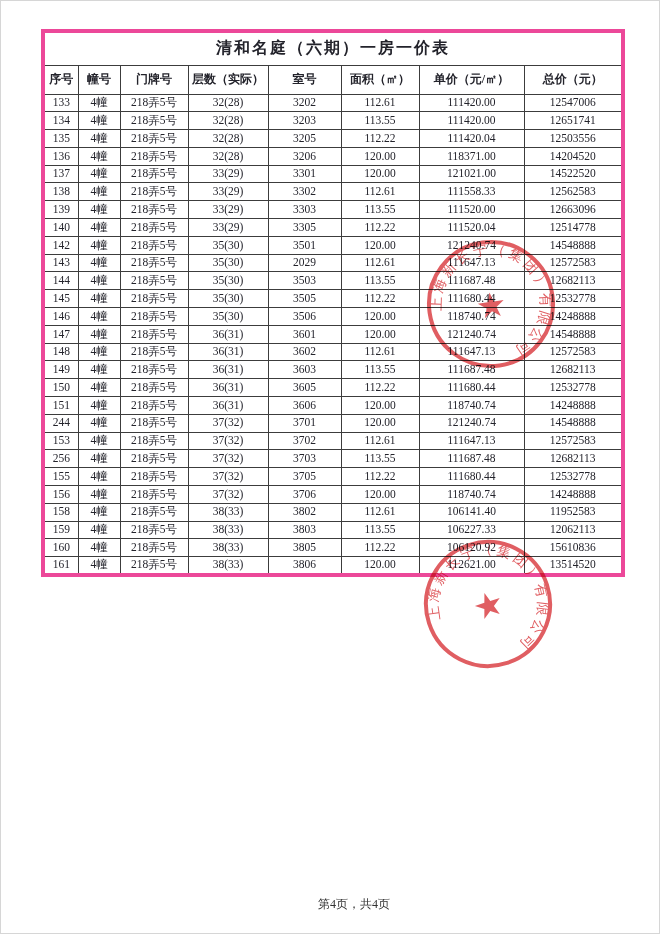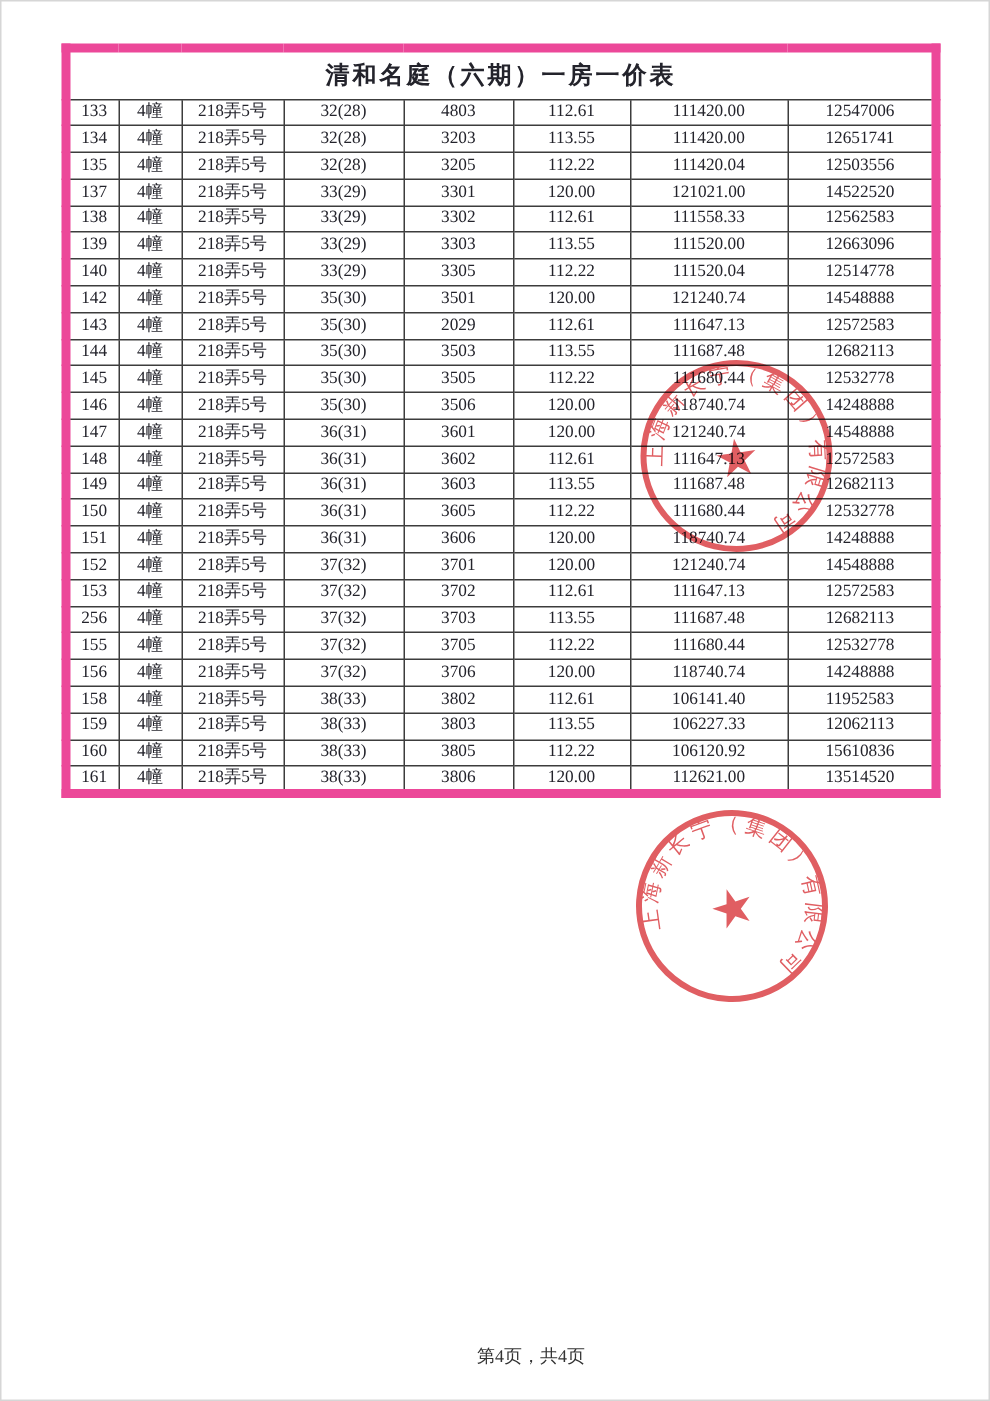--- a/index.html
+++ b/index.html
@@ -5,21 +5,21 @@
   * { box-sizing: border-box; }
   html,body { margin:0; padding:0; background:#f3f3f3; }
   body { font-family:"Liberation Sans", sans-serif; }
   .page {
     width:660px; height:934px; background:#ffffff; position:relative;
     margin:0 auto; border:1px solid #d6d6d6; overflow:hidden;
   }
   table.price-table {
     position:absolute; left:40px; top:28px; width:580px;
     border-collapse:collapse; table-layout:fixed;
-    border:6px solid #ec4899;
+    border:4px solid #ec4899;
     font-family:"Liberation Serif","DejaVu Serif",serif;
     color:#23232b;
   }
   .price-table th, .price-table td {
     border:1px solid #3c3c3c; text-align:center; padding:0;
     overflow:hidden; white-space:nowrap;
   }
   .title-row th { height:34px; font-size:16px; font-weight:bold; letter-spacing:2px; }
   .header-row th { height:29px; font-size:12px; font-weight:bold; }
   tbody td { height:17.8px; font-size:11.5px; line-height:1; }
@@ -49,28 +49,38 @@
       <col style="width:80px">
         <col style="width:73px">
         <col style="width:78px">
       <col style="width:105px">
         <col style="width:99px">
     </colgroup>
     <thead>
       <tr class="title-row">
         <th colspan="8">清和名庭（六期）一房一价表</th>
       </tr>
+      <tr class="header-row">
+          <th>序号</th>
+          <th>幢号</th>
+          <th>门牌号</th>
+          <th>层数（实际）</th>
+          <th>室号</th>
+          <th>面积（㎡）</th>
+          <th>单价（元/㎡）</th>
+          <th>总价（元）</th>
+        </tr>
     </thead>
     <tbody>
         <tr>
           <td>133</td>
           <td>4幢</td>
           <td>218弄5号</td>
           <td>32(28)</td>
-          <td>4803</td>
+          <td>3202</td>
           <td>112.61</td>
           <td>111420.00</td>
           <td>12547006</td>
         </tr>
         <tr>
           <td>134</td>
           <td>4幢</td>
           <td>218弄5号</td>
           <td>32(28)</td>
           <td>3203</td>
@@ -82,20 +92,30 @@
           <td>135</td>
           <td>4幢</td>
           <td>218弄5号</td>
           <td>32(28)</td>
           <td>3205</td>
           <td>112.22</td>
           <td>111420.04</td>
           <td>12503556</td>
         </tr>
         <tr>
+          <td>136</td>
+          <td>4幢</td>
+          <td>218弄5号</td>
+          <td>32(28)</td>
+          <td>3206</td>
+          <td>120.00</td>
+          <td>118371.00</td>
+          <td>14204520</td>
+        </tr>
+        <tr>
           <td>137</td>
           <td>4幢</td>
           <td>218弄5号</td>
           <td>33(29)</td>
           <td>3301</td>
           <td>120.00</td>
           <td>121021.00</td>
           <td>14522520</td>
         </tr>
         <tr>
@@ -222,21 +242,21 @@
           <td>151</td>
           <td>4幢</td>
           <td>218弄5号</td>
           <td>36(31)</td>
           <td>3606</td>
           <td>120.00</td>
           <td>118740.74</td>
           <td>14248888</td>
         </tr>
         <tr>
-          <td>152</td>
+          <td>244</td>
           <td>4幢</td>
           <td>218弄5号</td>
           <td>37(32)</td>
           <td>3701</td>
           <td>120.00</td>
           <td>121240.74</td>
           <td>14548888</td>
         </tr>
         <tr>
           <td>153</td>

